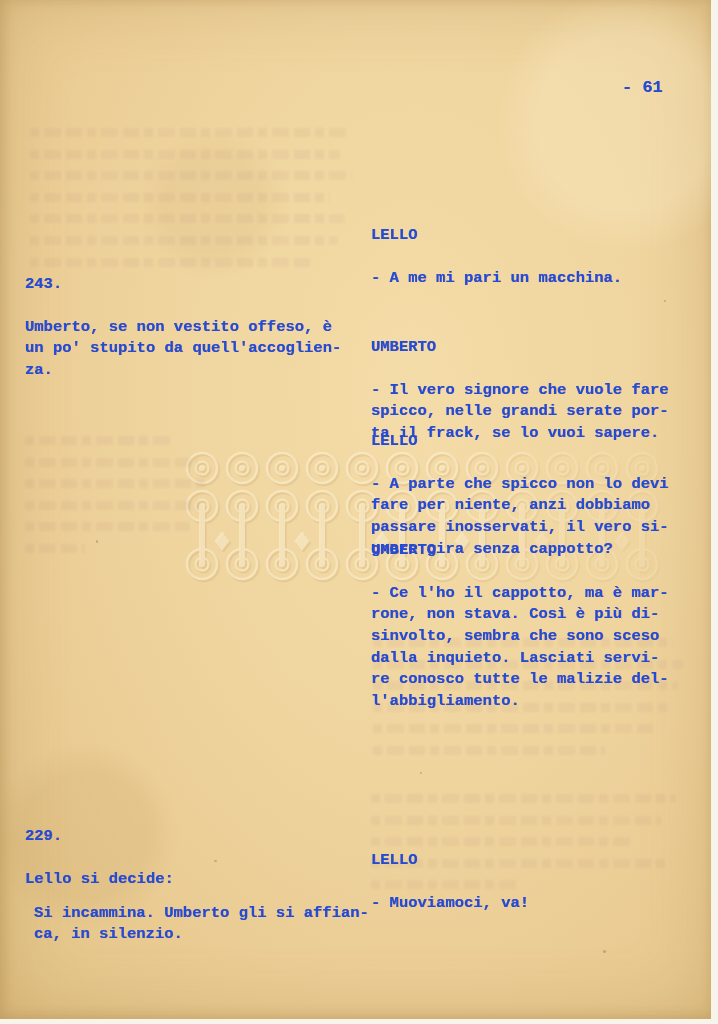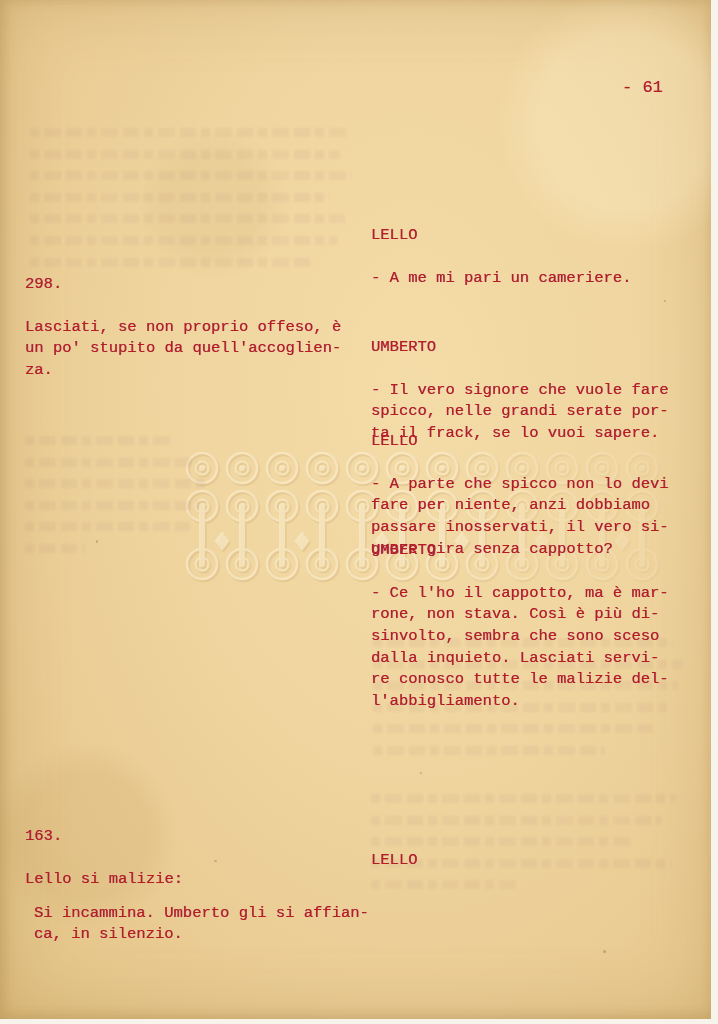--- a/index.html
+++ b/index.html
@@ -24,24 +24,24 @@
     content:"";position:absolute;inset:0;
     background:
       radial-gradient(circle at 12% 82%, rgba(168,124,58,.10) 0 6%, transparent 9%),
       radial-gradient(circle at 88% 12%, rgba(255,244,214,.25) 0 8%, transparent 12%),
       radial-gradient(circle at 30% 20%, rgba(168,124,58,.07) 0 5%, transparent 8%);
     pointer-events:none;
   }
   
   .ink{
     position:absolute;
-    color:#b91c1c;
+    color:#1d4ed8;
     font-size:15.5px;
     line-height:21.6px;
-    font-weight:400;
+    font-weight:700;
     letter-spacing:0px;
     text-shadow:.4px .3px .5px rgba(138,62,151,.55), -.2px 0 .3px rgba(138,62,151,.35);
     white-space:pre-line;
   }
   .speaker{white-space:pre;}
   .pagenum{font-size:17px;}
   
   .ghost{position:absolute;opacity:.5;filter:blur(1.1px);}
   .ghost .gl{
     height:9px;margin-bottom:12.6px;border-radius:2px;
@@ -158,21 +158,21 @@
   <div class="speck" style="left:420px;top:772px;width:2px;height:2px;"></div>
   <div class="speck" style="left:96px;top:540px;width:2px;height:3px;"></div>
   <div class="speck" style="left:664px;top:300px;width:2px;height:2px;"></div>
   <div class="speck" style="left:214px;top:860px;width:3px;height:2px;"></div>
 
   <div class="ink pagenum" style="left:622px;top:77px;">- 61</div>
 
 
   <div class="ink" style="left:371px;top:203px;">
     <div class="speaker">LELLO</div>
-    <div>- A me mi pari un cameriere.</div>
+    <div>- A me mi pari un macchina.</div>
   </div>
 
   <div class="ink" style="left:371px;top:315px;">
     <div class="speaker">UMBERTO</div>
     <div>- Il vero signore che vuole fare
 spicco, nelle grandi serate por-
 ta il frack, se lo vuoi sapere.</div>
   </div>
 
   <div class="ink" style="left:371px;top:409px;">
@@ -188,32 +188,33 @@
     <div>- Ce l'ho il cappotto, ma è mar-
 rone, non stava. Così è più di-
 sinvolto, sembra che sono sceso
 dalla inquieto. Lasciati servi-
 re conosco tutte le malizie del-
 l'abbigliamento.</div>
   </div>
 
   <div class="ink" style="left:371px;top:828px;">
     <div class="speaker">LELLO</div>
+    <div>- Muoviamoci, va!</div>
   </div>
 
   <div class="ink" style="left:25px;top:252px;">
-    <div class="speaker">298.</div>
-    <div>Lasciati, se non proprio offeso, è
+    <div class="speaker">243.</div>
+    <div>Umberto, se non vestito offeso, è
 un po' stupito da quell'accoglien-
 za.</div>
   </div>
 
 
   <div class="ink" style="left:25px;top:804px;">
-    <div class="speaker">163.</div>
-    <div>Lello si malizie:</div>
+    <div class="speaker">229.</div>
+    <div>Lello si decide:</div>
   </div>
 
   <div class="ink" style="left:34px;top:881px;">
     <div>Si incammina. Umberto gli si affian-
 ca, in silenzio.</div>
   </div>
 </div>
 
 </body></html>

